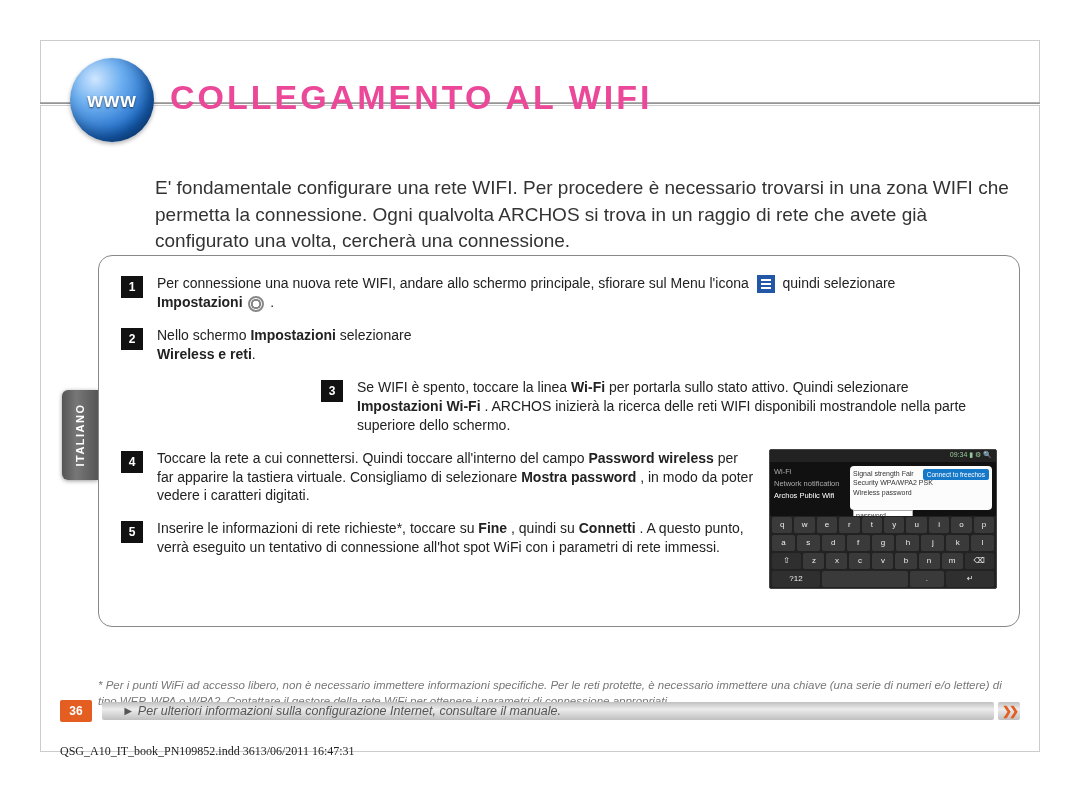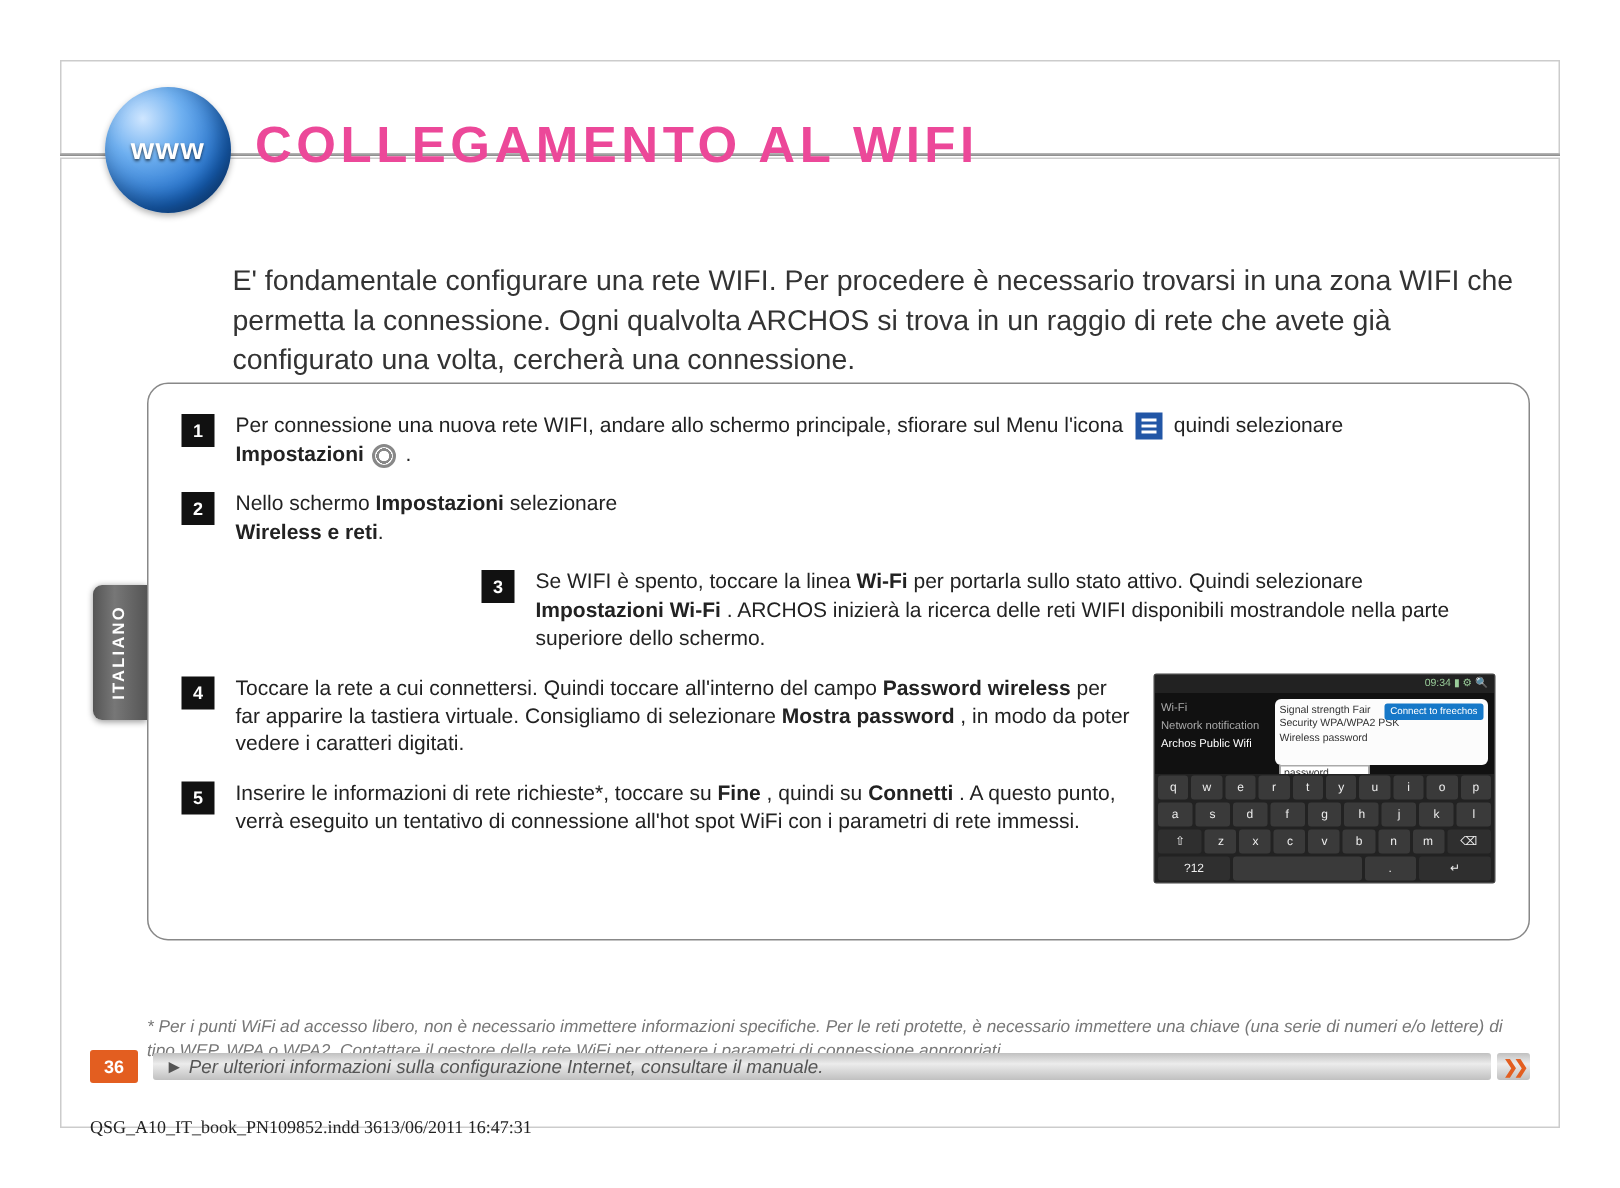--- a/index.html
+++ b/index.html
@@ -193,21 +193,21 @@
     border-radius:2px;
     margin-right:10px;
   }
   .bottom-line {
     flex:1;
     height:18px;
     background: linear-gradient(#c0c0c0,#ececec 40%,#c0c0c0);
     border-radius:2px;
     display:flex;
     align-items:center;
-    padding-left:8px;
+    padding-left:20px;
     font-style:italic;
     font-size:12.5px;
     color:#555;
   }
   .bottom-arrows {
     width:22px; height:18px;
     background: linear-gradient(#c0c0c0,#ececec 40%,#c0c0c0);
     border-radius:2px;
     margin-left:4px;
     color:#e35e20;

